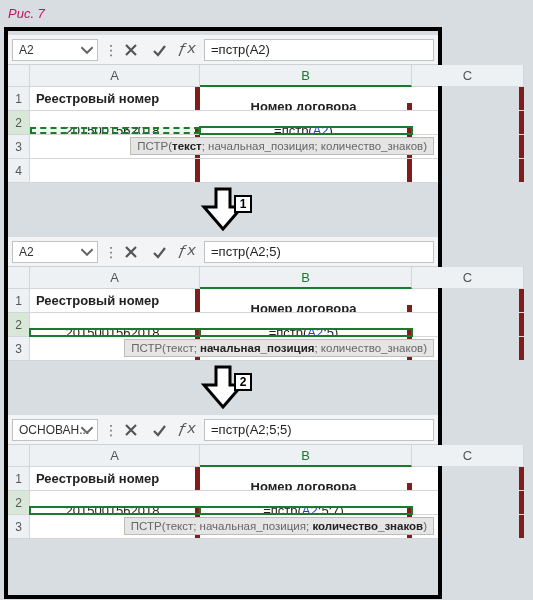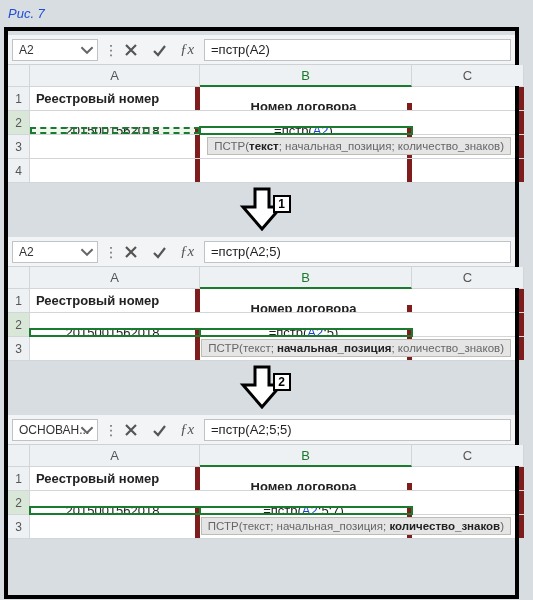--- a/index.html
+++ b/index.html
@@ -5,29 +5,29 @@
   * { box-sizing: border-box; margin: 0; padding: 0; }
   body {
     font-family: Arial, Helvetica, sans-serif;
     background: #d8dde1;
     width: 533px;
     height: 600px;
     overflow: hidden;
   }
   .figure-label {
     font-size: 13px;
-    color: #1d4ed8;
+    color: #be185d;
     padding: 6px 8px;
     font-style: italic;
   }
   .frame {
     border: 4px solid #000;
     background: #d8dde1;
     margin: 0 4px;
-    width: 515px;
+    width: 438px;
     height: 572px;
     padding-top: 4px;
   }
   .excel-block {
     background: #fff;
     margin: 0 0 4px 0;
   }
   .fbar {
     display: flex;
     align-items: center;
@@ -70,21 +70,21 @@
     width: 22px;
     height: 22px;
     display: flex;
     align-items: center;
     justify-content: center;
     color: #555;
   }
   .fbar-btn svg { width: 16px; height: 16px; }
   .fx {
     font-style: italic;
-    font-family: Liberation Serif, serif;
+    font-family: Liberation Mono, monospace;
     font-size: 15px;
     color: #555;
   }
   .formula-input {
     flex: 1;
     height: 22px;
     background: #fff;
     border: 1px solid #bfc3c6;
     font-size: 13px;
     color: #222;

